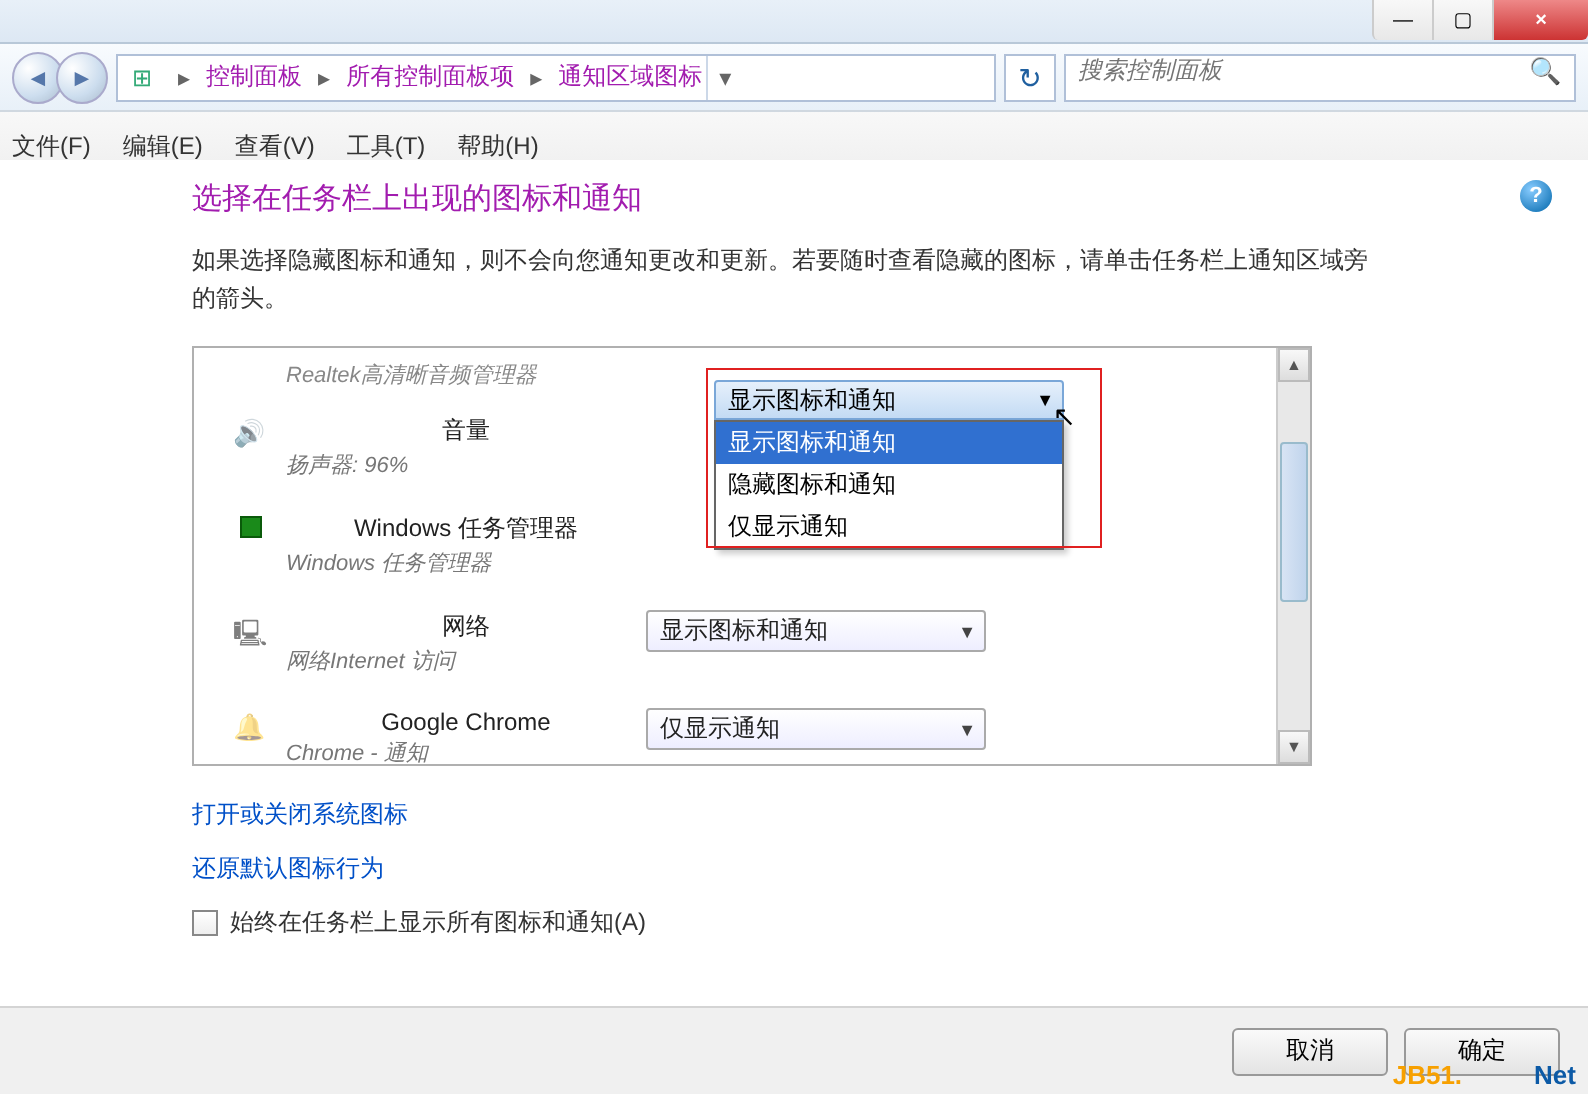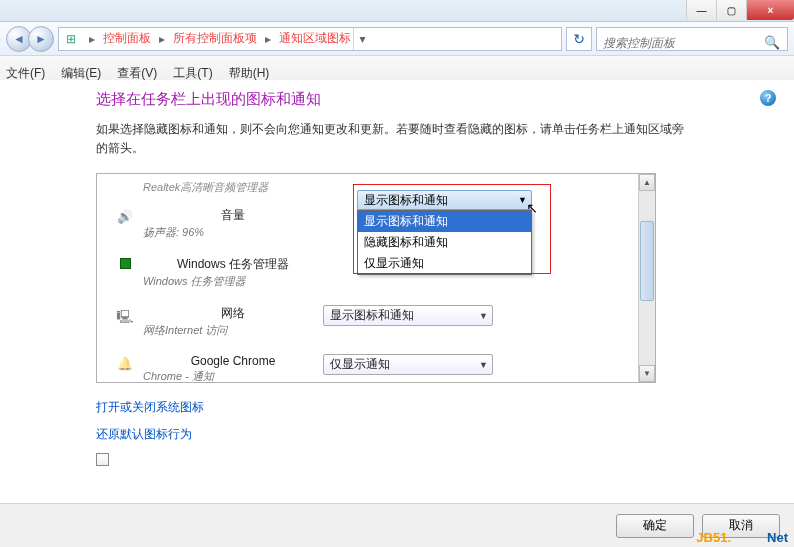--- a/index.html
+++ b/index.html
@@ -15,36 +15,36 @@
 .win-btn.close { width: 48px; background: linear-gradient(#e88,#c33); color: #fff; border-radius: 0 0 3px 0; font-weight: bold; }
 
 
 .addr-row { height: 34px; background: linear-gradient(#f8fbfe,#e8f0f8); display: flex; align-items: center; padding: 0 6px; border-bottom: 1px solid #d0d8e0; gap: 4px; }
 .nav-btns { display: flex; gap: 0; }
 .nav-circle { width: 26px; height: 26px; border-radius: 50%; background: radial-gradient(circle at 30% 30%, #fff, #cde 60%, #abc); border: 1px solid #aac; display: flex; align-items: center; justify-content: center; color: #57a; font-size: 12px; }
 .nav-circle + .nav-circle { margin-left: -4px; }
 .breadcrumb-bar { flex: 1; height: 24px; border: 1px solid #b0c0d8; background: #fff; display: flex; align-items: center; font-size: 12px; }
 .breadcrumb-bar .bc-icon { width: 16px; height: 16px; margin: 0 4px; display: inline-flex; align-items: center; justify-content: center; }
 .bc-sep { padding: 0 6px; color: #666; }
-.bc-item { padding: 0 2px; color: #ef4444; }
+.bc-item { padding: 0 2px; color: #a21caf; }
 .bc-drop { width: 18px; text-align: center; color: #666; border-left: 1px solid #ccd8e8; height: 100%; display: flex; align-items: center; justify-content: center; }
 .refresh-btn { width: 26px; height: 24px; border: 1px solid #b0c0d8; background: #fff; display: flex; align-items: center; justify-content: center; color: #2060a0; font-size: 14px; }
-.search-box { width: 192px; height: 24px; border: 1px solid #b0c0d8; background: #fff; display: flex; align-items: flex-end; padding: 0 6px; color: #888; }
+.search-box { width: 256px; height: 24px; border: 1px solid #b0c0d8; background: #fff; display: flex; align-items: flex-start; padding: 0 6px; color: #888; }
 .search-box input { border: none; flex: 1; font-size: 12px; color: #888; outline: none; font-style: italic; }
 .search-icon { color: #2060a0; font-size: 13px; }
 
 
 .menubar { height: 36px; background: linear-gradient(#f8f8f8,#eee); border-bottom: 1px solid #d0d0d0; display: flex; align-items: center; padding: 1px 6px; gap: 16px; font-size: 12px; color: #333; }
 .menu-item { }
 
 
 .content { position: absolute; top: 80px; left: 0; right: 0; bottom: 44px; background: #fff; padding: 10px 28px 0 96px; }
 .help-icon { position: absolute; top: 10px; right: 18px; width: 16px; height: 16px; border-radius: 50%; background: radial-gradient(circle at 35% 30%, #8cf, #06a); color: #fff; font-size: 11px; display: flex; align-items: center; justify-content: center; font-weight: bold; }
 .page-title { color: #a21caf; font-size: 15px; margin-bottom: 12px; }
-.page-desc { color: #333; font-size: 12px; line-height: 1.6; margin-bottom: 14px; max-width: 590px; font-family: Liberation Mono, monospace; }
+.page-desc { color: #333; font-size: 12px; line-height: 1.6; margin-bottom: 14px; max-width: 590px; }
 
 
 .list-box { border: 1px solid #b0b0b0; height: 210px; width: 560px; position: relative; display: flex; }
 .list-inner { flex: 1; overflow: hidden; padding: 6px 10px 6px 10px; position: relative; }
 .scrollbar { width: 17px; background: #e8e8e8; border-left: 1px solid #ccc; display: flex; flex-direction: column; }
 .sb-arrow { height: 17px; background: linear-gradient(#f8f8f8,#ddd); border: 1px solid #bbb; display: flex; align-items: center; justify-content: center; font-size: 8px; color: #555; }
 .sb-track { flex: 1; position: relative; }
 .sb-thumb { position: absolute; top: 30px; left: 1px; right: 1px; height: 80px; background: linear-gradient(90deg,#d8e4f4,#c0d4ec); border: 1px solid #9bc; border-radius: 2px; }
 
 .row { display: flex; align-items: flex-start; padding: 8px 0; }
@@ -215,23 +215,24 @@
       </div>
       <div class="sb-arrow">▼</div>
     </div>
   </div>
 
   <div class="links">
     <div class="link">打开或关闭系统图标</div>
     <div class="link">还原默认图标行为</div>
     <div class="checkbox-row">
       <span class="chk"></span>
+      <span>始终在任务栏上显示所有图标和通知(A)</span>
     </div>
   </div>
 </div>
 
 <div class="bottom-bar">
+  <div class="btn">取消</div>
   <div class="btn">确定</div>
-  <div class="btn">取消</div>
   <div class="watermark">
     <span class="o">JB51.</span><span class="b">Net</span>
   </div>
 </div>
 
 </body></html>

